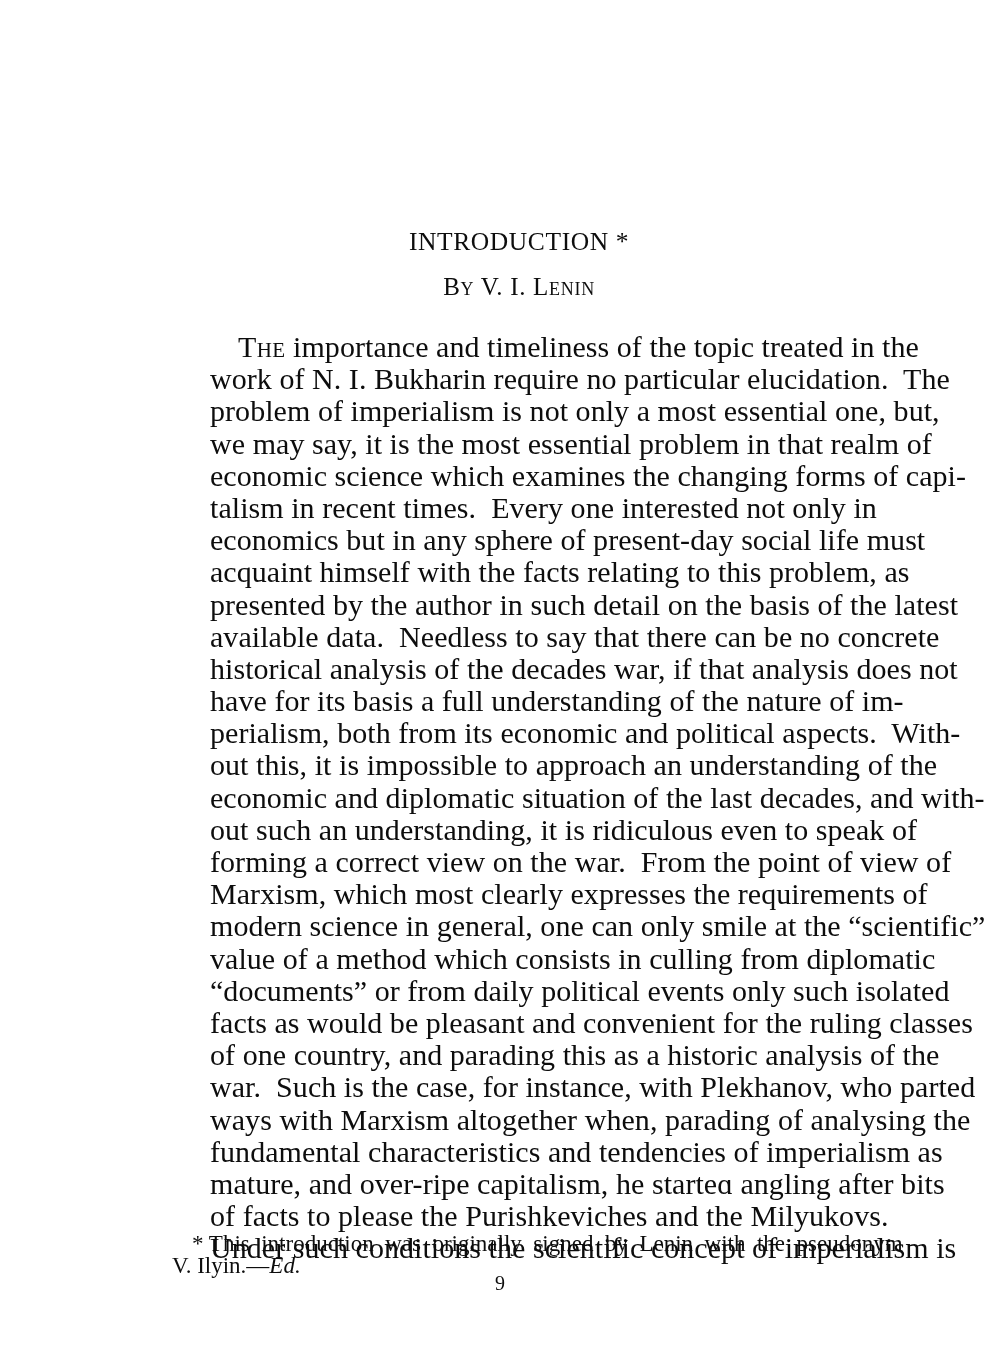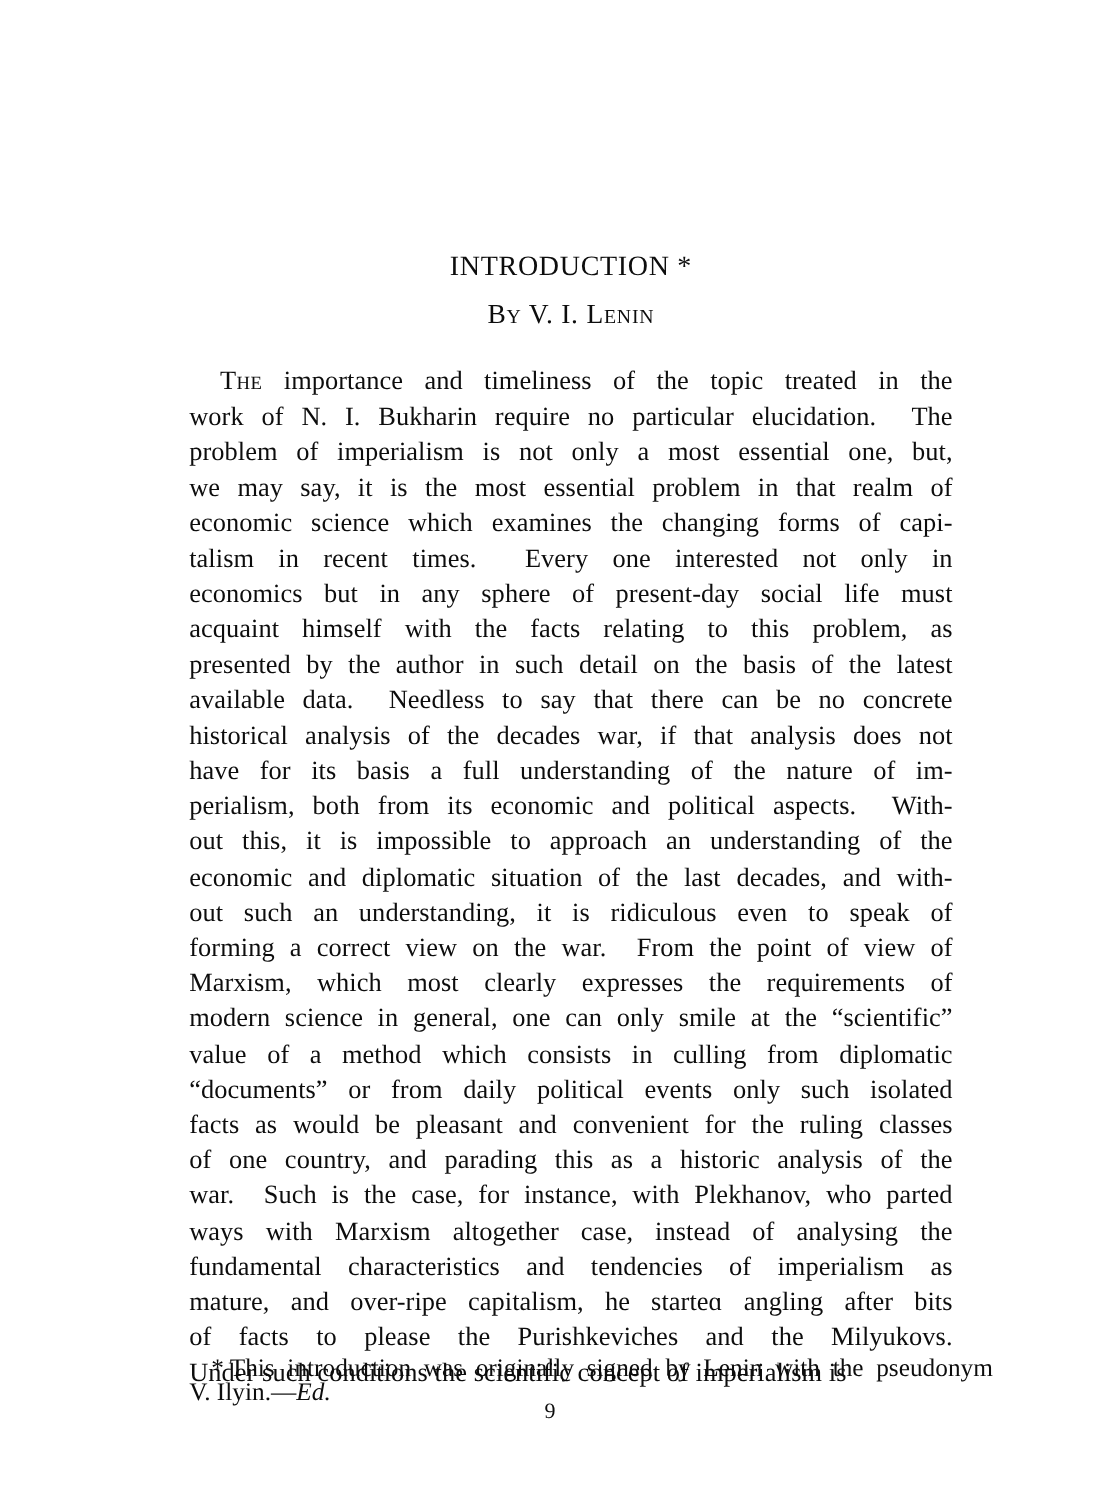--- a/index.html
+++ b/index.html
@@ -54,27 +54,28 @@
   
   .body-block {
     position: absolute;
     left: 172px;
     top: 331px;
     width: 694px;
   }
 
   .tline {
     display: block;
-    font-size: 24px;
+    font-size: 30px;
     line-height: 32.2px;
     height: 32.2px;
     text-align: justify;
     text-align-last: justify;
     white-space: pre;
     letter-spacing: 0.05px;
+    margin-left: 38px;
   }
   
   .tline.flush {
     text-align: center;
     text-align-last: left;
   }
   .tline.indent {
     text-indent: 0;
   }
   .smallcaps {
@@ -147,21 +148,21 @@
     <span class="tline">economic and diplomatic situation of the last decades, and with-</span>
     <span class="tline">out such an understanding, it is ridiculous even to speak of</span>
     <span class="tline">forming a correct view on the war.  From the point of view of</span>
     <span class="tline">Marxism, which most clearly expresses the requirements of</span>
     <span class="tline">modern science in general, one can only smile at the “scientific”</span>
     <span class="tline">value of a method which consists in culling from diplomatic</span>
     <span class="tline">“documents” or from daily political events only such isolated</span>
     <span class="tline">facts as would be pleasant and convenient for the ruling classes</span>
     <span class="tline">of one country, and parading this as a historic analysis of the</span>
     <span class="tline">war.  Such is the case, for instance, with Plekhanov, who parted</span>
-    <span class="tline">ways with Marxism altogether case, instead of analysing the</span>
+    <span class="tline">ways with Marxism altogether when, parading of analysing the</span>
     <span class="tline">fundamental characteristics and tendencies of imperialism as</span>
     <span class="tline">mature, and over-ripe capitalism, he starteɑ angling after bits</span>
     <span class="tline">of facts to please the Purishkeviches and the Milyukovs.</span>
     <span class="tline flush">Under such conditions the scientific concept of imperialism is</span>
   </div>
 
   <div class="footnote">
     <span class="fn-line"><span style="display:inline-block;width:20px"></span><span>*</span> <span>This  introduction  was  originally  signed  by  Lenin  with  the  pseudonym</span></span>
     <span class="fn-line last"><span>V. Ilyin.—</span><span class="fn-ed">Ed.</span></span>
   </div>

